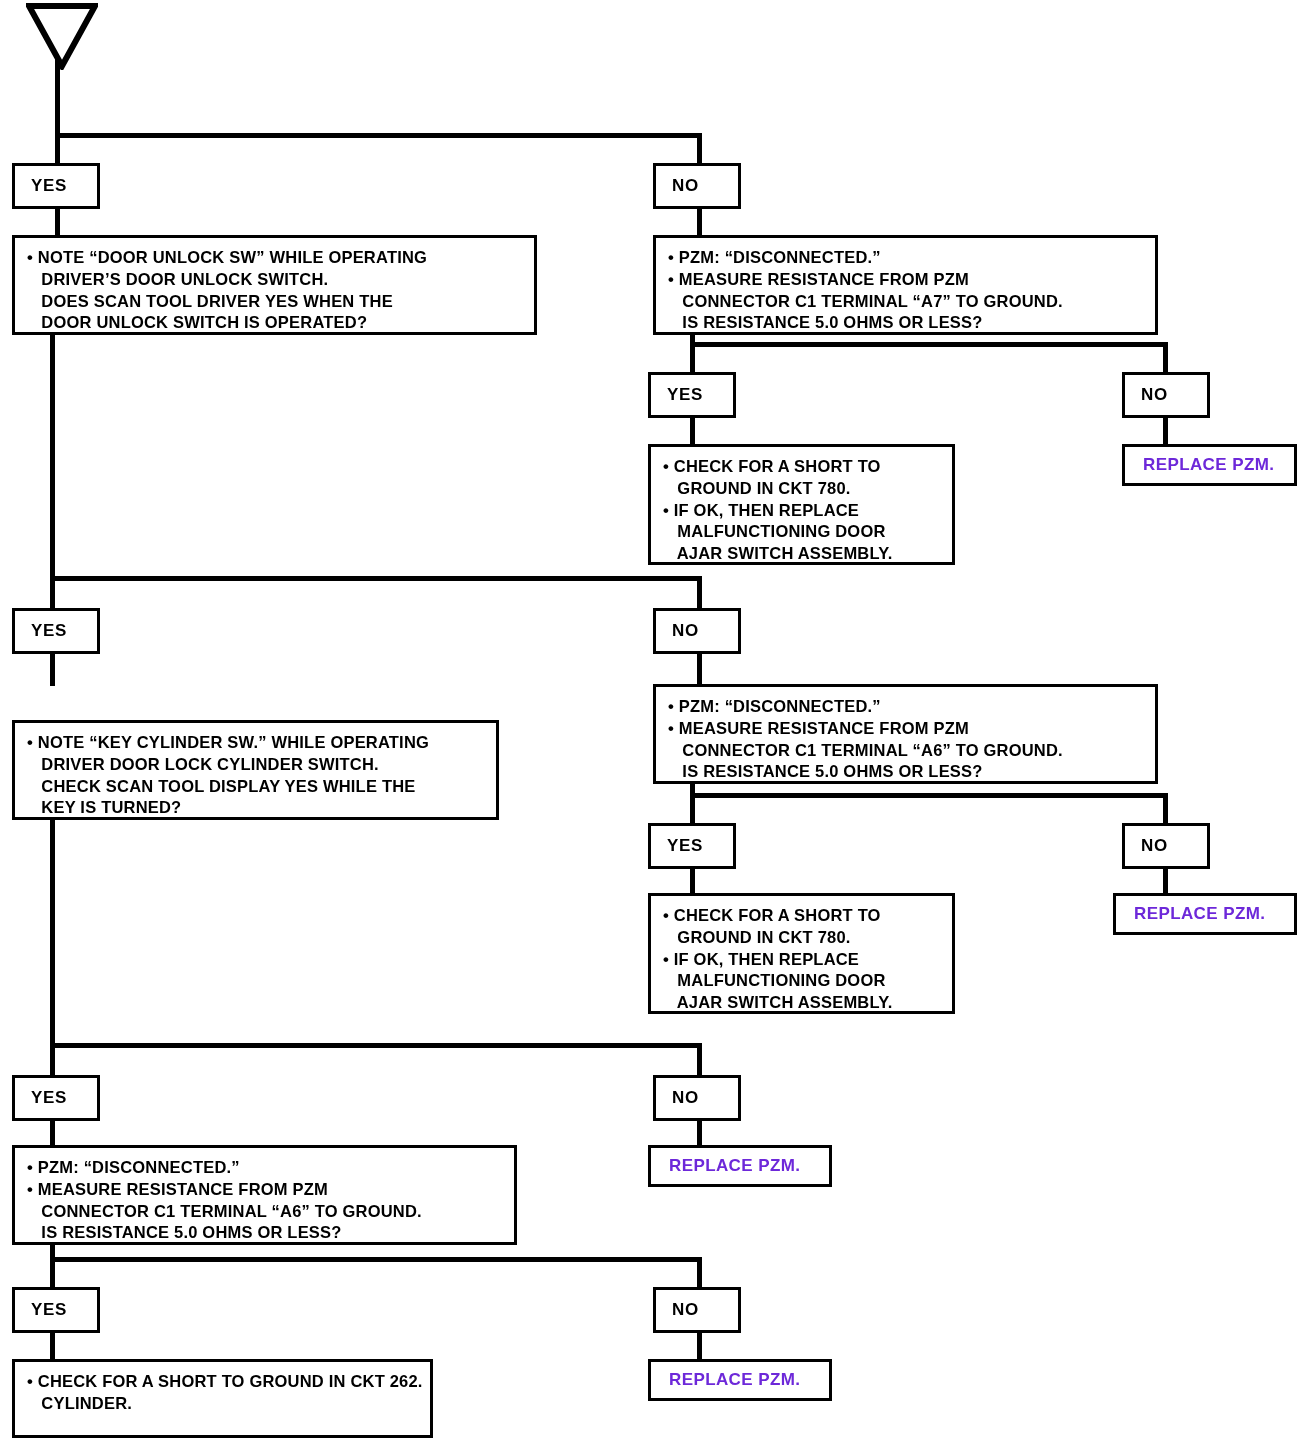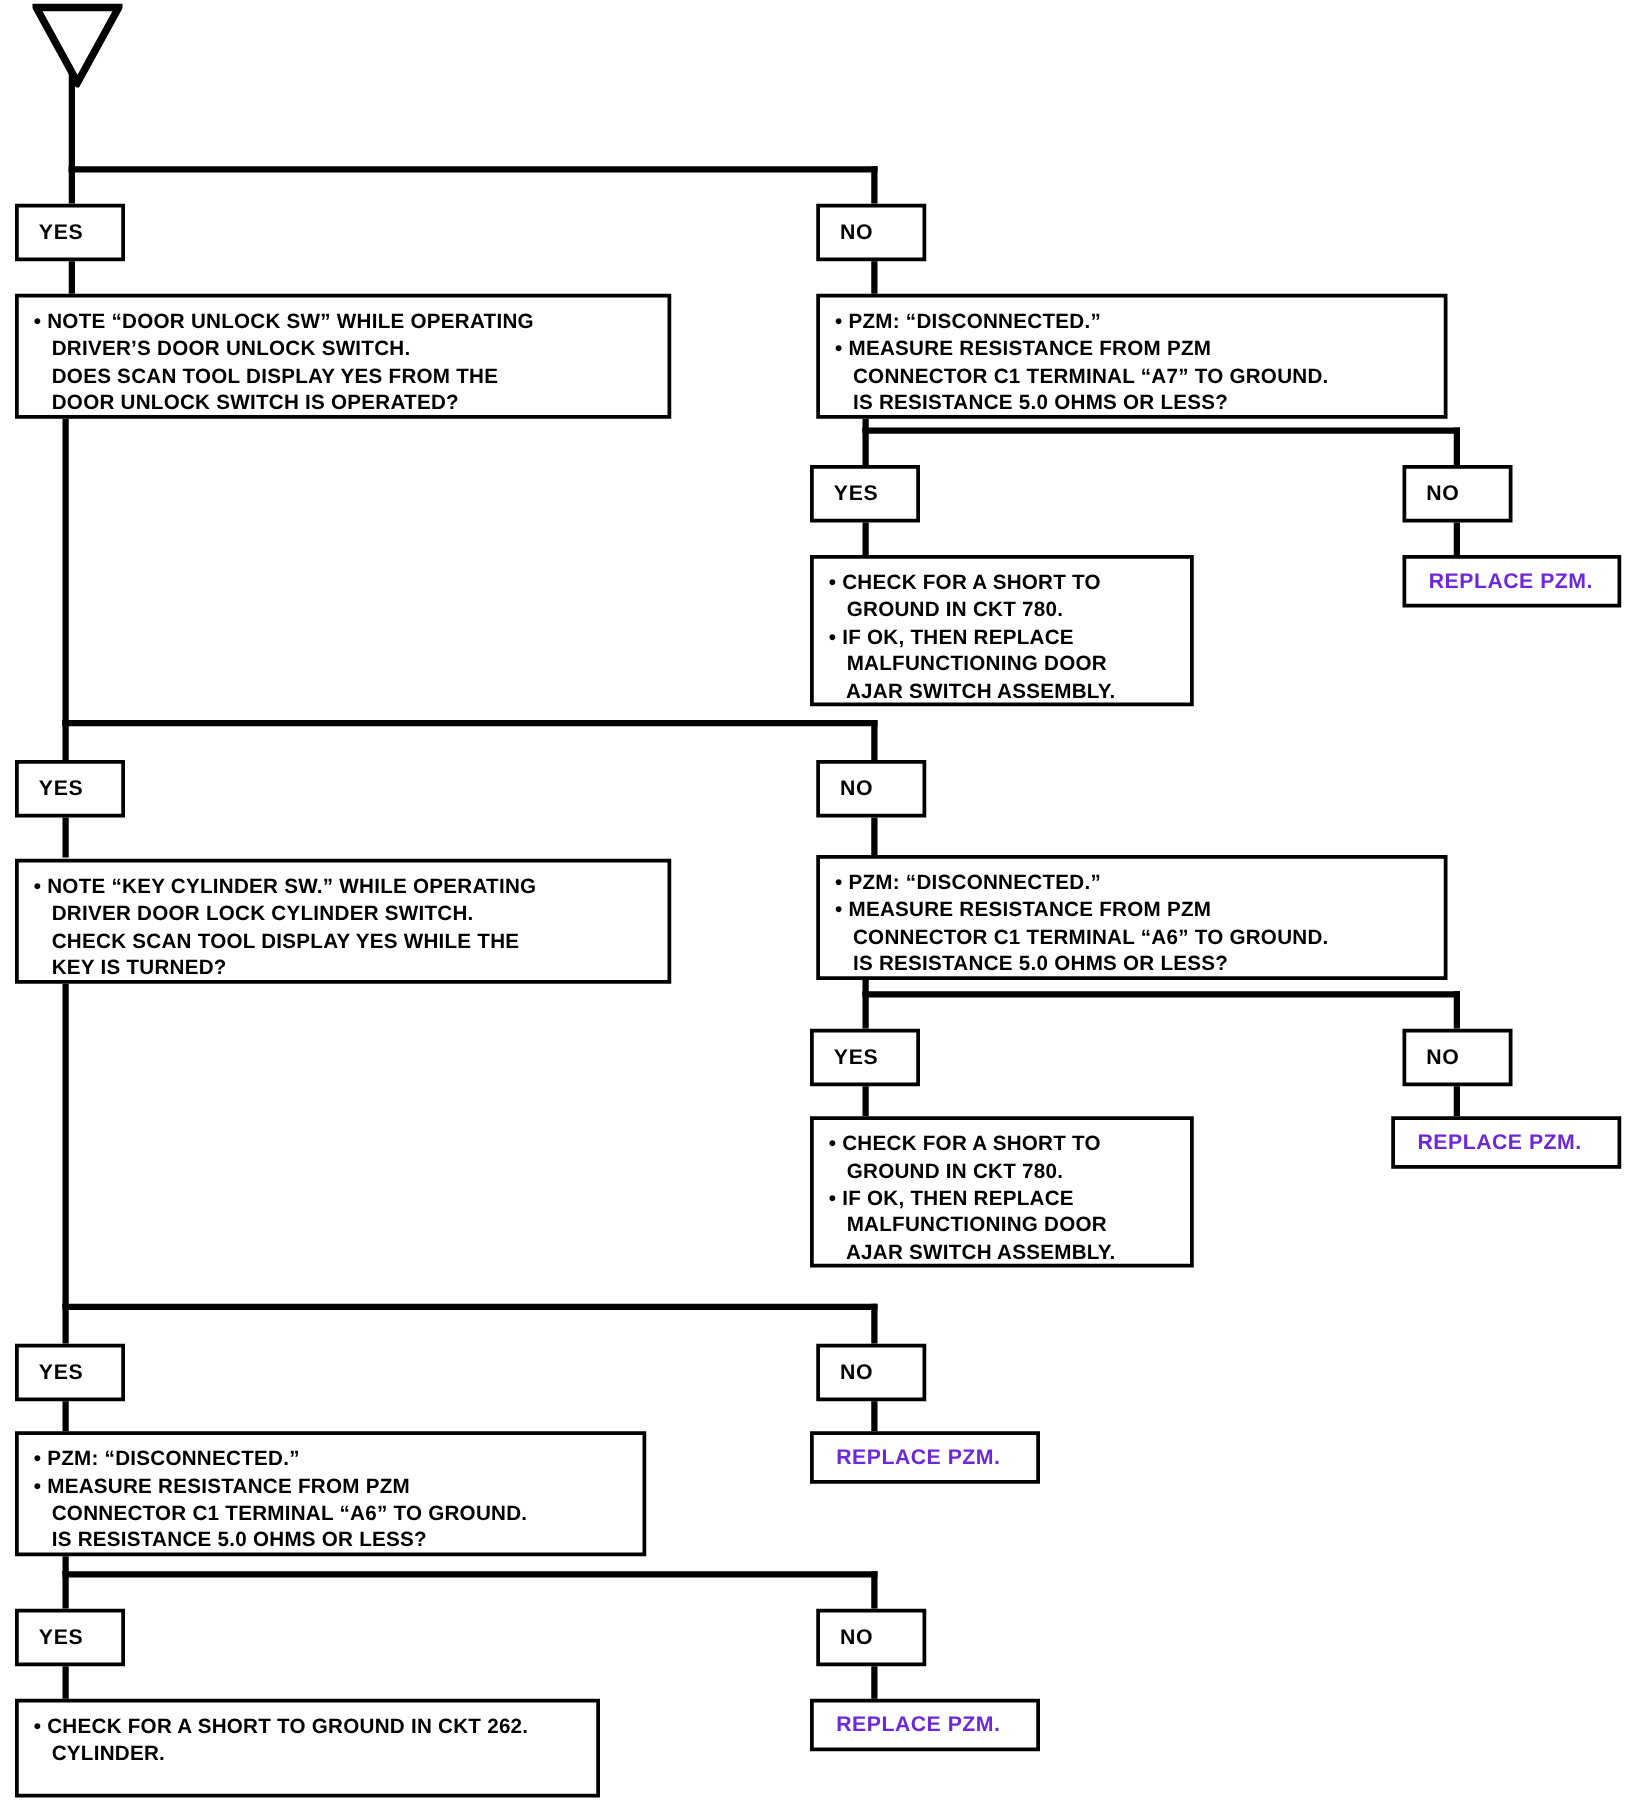--- a/index.html
+++ b/index.html
@@ -108,21 +108,21 @@
   <div class="box label-box" style="left:653px; top:163px; width:88px; height:46px;">
     <span>NO</span>
   </div>
 
   <div class="vline" style="left:55px; top:207px; height:32px;"></div>
   <div class="vline" style="left:697px; top:207px; height:32px;"></div>
 
   <div class="box text-box" style="left:12px; top:235px; width:525px; height:100px;">
     <span class="bullet-line">• NOTE “DOOR UNLOCK SW” WHILE OPERATING</span>
     <span class="bullet-line">   DRIVER’S DOOR UNLOCK SWITCH.</span>
-    <span class="bullet-line">   DOES SCAN TOOL DISPLAY YES FROM THE</span>
+    <span class="bullet-line">   DOES SCAN TOOL DRIVER YES WHEN THE</span>
     <span class="bullet-line">   DOOR UNLOCK SWITCH IS OPERATED?</span>
   </div>
 
   <div class="box text-box" style="left:653px; top:235px; width:505px; height:100px;">
     <span class="bullet-line">• PZM: “DISCONNECTED.”</span>
     <span class="bullet-line">• MEASURE RESISTANCE FROM PZM</span>
     <span class="bullet-line">   CONNECTOR C1 TERMINAL “A7” TO GROUND.</span>
     <span class="bullet-line">   IS RESISTANCE 5.0 OHMS OR LESS?</span>
   </div>
 
@@ -162,21 +162,21 @@
   <div class="box label-box" style="left:12px; top:608px; width:88px; height:46px;">
     <span>YES</span>
   </div>
   <div class="box label-box" style="left:653px; top:608px; width:88px; height:46px;">
     <span>NO</span>
   </div>
 
   <div class="vline" style="left:50px; top:652px; height:34px;"></div>
   <div class="vline" style="left:697px; top:652px; height:34px;"></div>
 
-  <div class="box text-box" style="left:12px; top:687px; width:525px; height:100px;">
+  <div class="box text-box" style="left:12px; top:720px; width:487px; height:100px;">
     <span class="bullet-line">• NOTE “KEY CYLINDER SW.” WHILE OPERATING</span>
     <span class="bullet-line">   DRIVER DOOR LOCK CYLINDER SWITCH.</span>
     <span class="bullet-line">   CHECK SCAN TOOL DISPLAY YES WHILE THE</span>
     <span class="bullet-line">   KEY IS TURNED?</span>
   </div>
 
   <div class="box text-box" style="left:653px; top:684px; width:505px; height:100px;">
     <span class="bullet-line">• PZM: “DISCONNECTED.”</span>
     <span class="bullet-line">• MEASURE RESISTANCE FROM PZM</span>
     <span class="bullet-line">   CONNECTOR C1 TERMINAL “A6” TO GROUND.</span>
@@ -245,21 +245,21 @@
   <div class="box label-box" style="left:12px; top:1287px; width:88px; height:46px;">
     <span>YES</span>
   </div>
   <div class="box label-box" style="left:653px; top:1287px; width:88px; height:46px;">
     <span>NO</span>
   </div>
 
   <div class="vline" style="left:50px; top:1331px; height:31px;"></div>
   <div class="vline" style="left:697px; top:1331px; height:31px;"></div>
 
-  <div class="box text-box" style="left:12px; top:1359px; width:468px; height:79px;">
+  <div class="box text-box" style="left:12px; top:1359px; width:421px; height:79px;">
     <span class="bullet-line">• CHECK FOR A SHORT TO GROUND IN CKT 262.</span>
     <span class="bullet-line">   CYLINDER.</span>
   </div>
 
   <div class="box action-box" style="left:648px; top:1359px; width:184px; height:42px;">
     <span>REPLACE PZM.</span>
   </div>
 
 </div>
 

